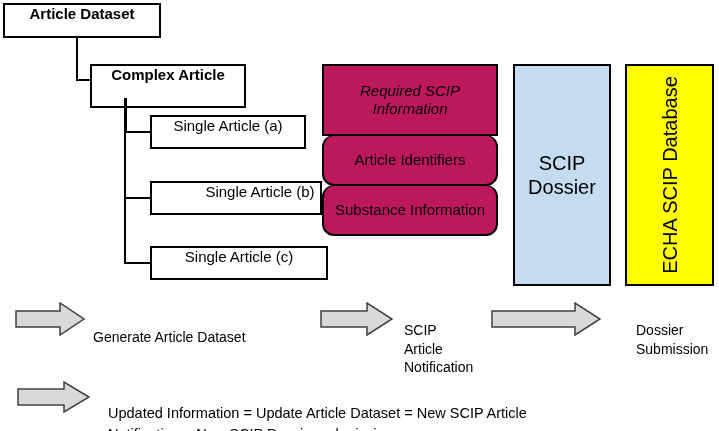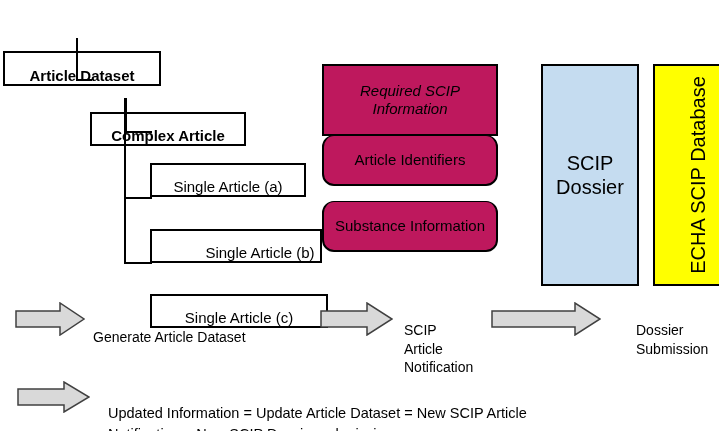--- a/index.html
+++ b/index.html
@@ -18,25 +18,24 @@
     height: 431px;
     background: #ffffff;
     overflow: hidden;
   }
   .box {
     position: absolute;
     box-sizing: border-box;
     border: 2px solid #000000;
     background: #ffffff;
     display: flex;
-    align-items: flex-end;
+    align-items: flex-start;
     justify-content: center;
     text-align: center;
     line-height: 1.15;
-    margin-top: 48px;
   }
   .box-title {
     font-weight: bold;
     font-size: 15px;
   }
   .box-plain {
     font-weight: normal;
     font-size: 15px;
   }
   .tbl-cell {
@@ -61,21 +60,20 @@
   .big-box {
     position: absolute;
     box-sizing: border-box;
     border: 2px solid #000000;
     display: flex;
     align-items: center;
     justify-content: center;
     text-align: center;
     font-size: 20px;
     line-height: 1.2;
-    margin-left: 28px;
   }
   .rotated-label {
     transform: rotate(-90deg);
     white-space: nowrap;
     font-size: 20px;
     line-height: 1.2;
     text-align: center;
   }
   .connector {
     position: absolute;
@@ -105,21 +103,21 @@
 
 <div id="canvas">
 
   <div class="box box-title" style="left:3px; top:3px; width:158px; height:35px;">
     <span>Article Dataset</span>
   </div>
 
   <div class="connector" style="left:76px; top:38px; width:2px; height:42px;"></div>
   <div class="connector" style="left:76px; top:79px; width:16px; height:2px;"></div>
 
-  <div class="box box-title" style="left:90px; top:64px; width:156px; height:34px;">
+  <div class="box box-title" style="left:90px; top:64px; width:156px; height:44px;">
     <span>Complex Article</span>
   </div>
 
   <div class="connector" style="left:124px; top:98px; width:3px; height:35px;"></div>
   <div class="connector" style="left:124px; top:131px; width:2px; height:133px;"></div>
 
   <div class="connector" style="left:124px; top:131px; width:28px; height:2px;"></div>
   <div class="connector" style="left:124px; top:197px; width:28px; height:2px;"></div>
   <div class="connector" style="left:124px; top:262px; width:28px; height:2px;"></div>
 
@@ -136,21 +134,21 @@
   </div>
 
   <div class="tbl-cell header" style="left:322px; top:64px; width:176px; height:72px;">
     <span>Required SCIP Information</span>
   </div>
 
   <div class="tbl-cell stacked" style="left:322px; top:135px; width:176px; height:51px;">
     <span>Article Identifiers</span>
   </div>
 
-  <div class="tbl-cell stacked" style="left:322px; top:185px; width:176px; height:51px;margin-top:16px;">
+  <div class="tbl-cell stacked" style="left:322px; top:185px; width:176px; height:51px;">
     <span>Substance Information</span>
   </div>
 
 
   <div class="big-box" style="left:513px; top:64px; width:98px; height:222px; background:#c5dcf0;">
     <span style="display:block; width:90px;">SCIP Dossier</span>
   </div>
 
   <div class="big-box" style="left:625px; top:64px; width:89px; height:222px; background:#ffff00;">
     <span class="rotated-label">ECHA SCIP Database</span>

